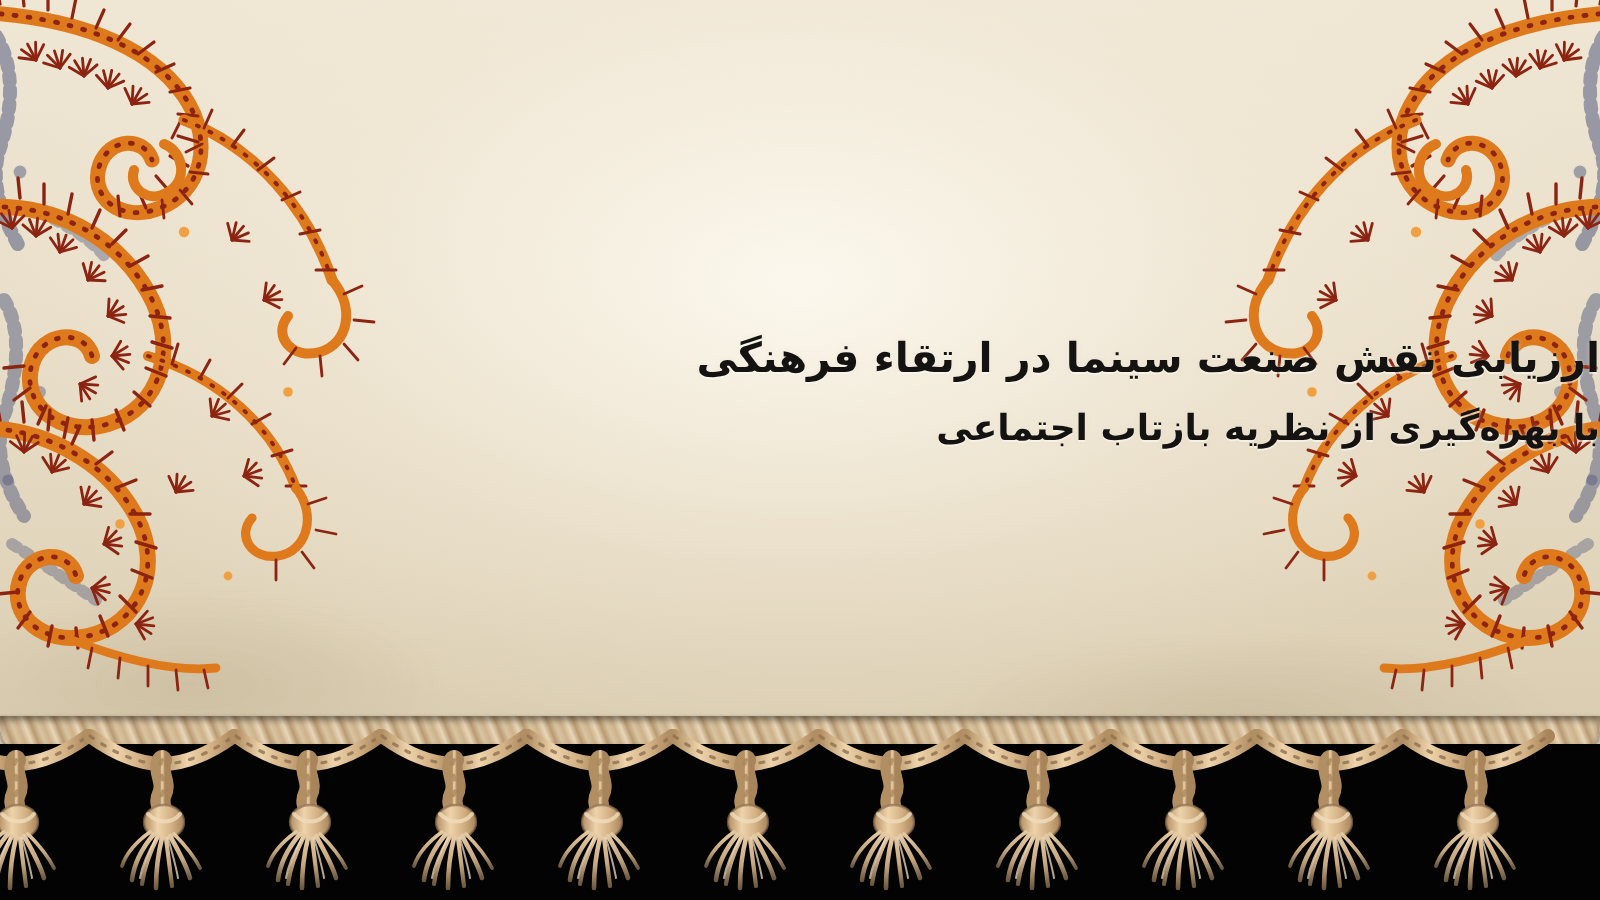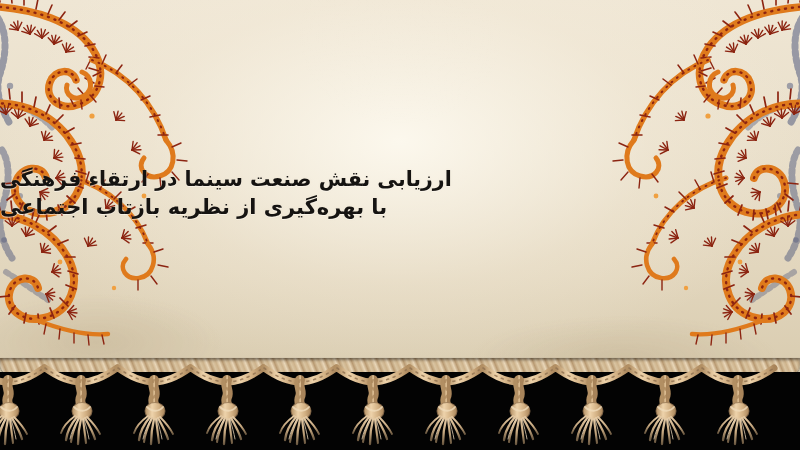--- a/index.html
+++ b/index.html
@@ -106,37 +106,37 @@
   }
   .fringe svg { display: block; width: 100%; height: 100%; }
 
   
   .title-block {
     position: absolute;
     left: 0;
     top: 166px;
     width: 800px;
     z-index: 6;
-    text-align: left;
+    text-align: right;
     direction: rtl;
     color: #151311;
     font-family: "DejaVu Sans", "Liberation Sans", sans-serif;
     line-height: 1.34;
     letter-spacing: 0.2px;
     text-shadow:
       0 1px 0 rgba(255,252,244,0.55),
       0 0 2px rgba(236,226,206,0.5);
   }
   .title-line {
     display: block;
     font-size: 20.5px;
     font-weight: 700;
     white-space: nowrap;
   }
-  .title-line.line2 { font-size: 21px; margin-top: 0; }
+  .title-line.line2 { font-size: 18px; margin-top: 10px; }
 </style>
 </head>
 <body>
 
 <div id="stage">
 
   <div class="black-backdrop"></div>
 
   <div class="cloth">
     <div class="cloth-soil"></div>

